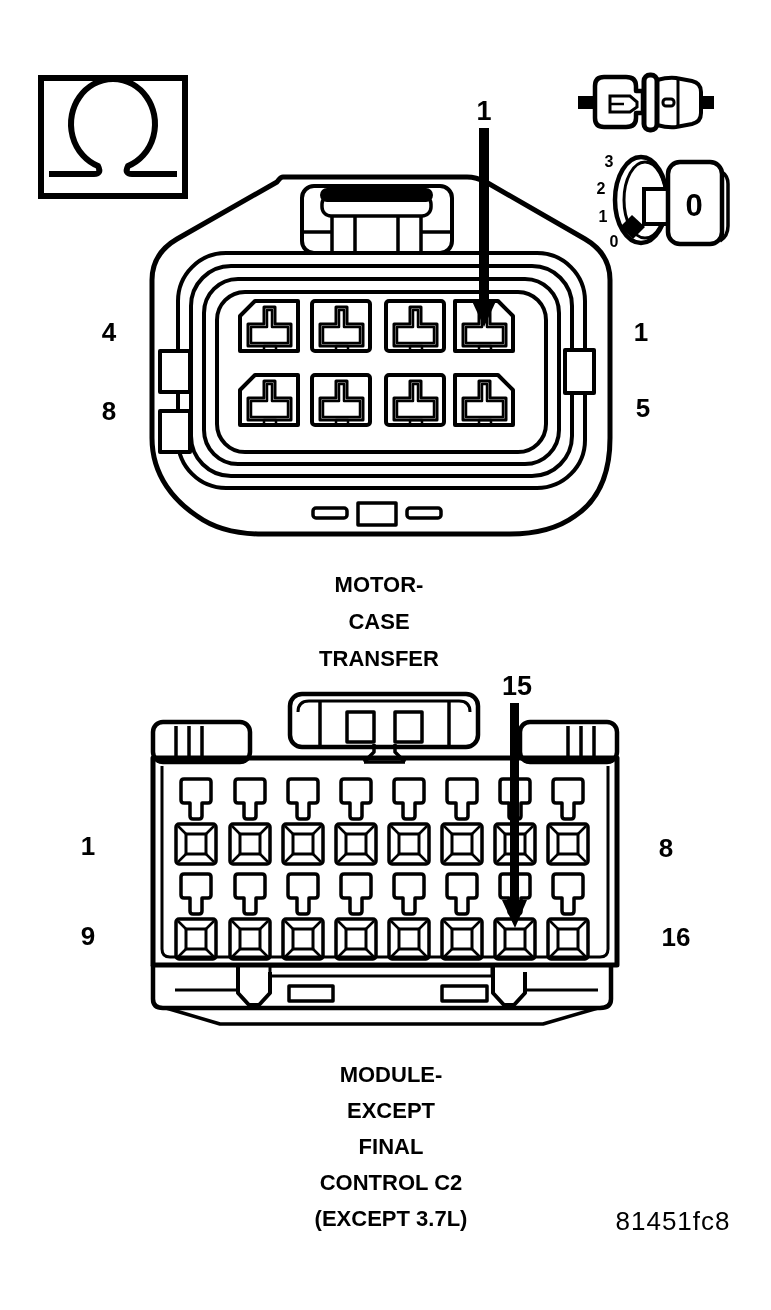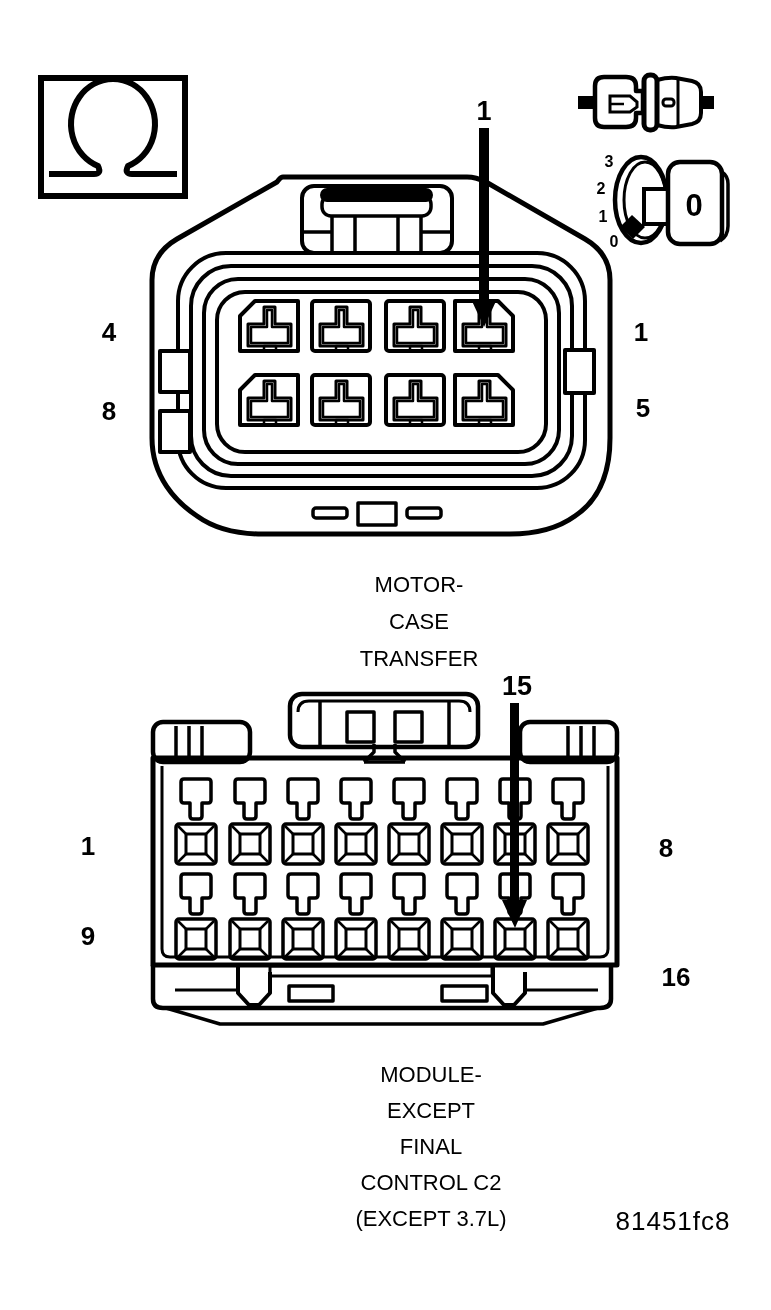--- a/index.html
+++ b/index.html
@@ -5,21 +5,21 @@
   html,body{margin:0;padding:0;background:#ffffff;}
   .canvas{position:relative;width:771px;height:1310px;background:#ffffff;overflow:hidden;
           font-family:"Liberation Sans",sans-serif;color:#000;}
   .abs{position:absolute;transform:translate(-50%,-50%);white-space:nowrap;}
   .pin-label{font-size:26px;font-weight:bold;}
   .callout-label{font-size:27px;font-weight:bold;}
   .dial-num{font-size:16px;font-weight:bold;}
   .key-num{font-size:31px;font-weight:bold;}
   .fig-code{font-size:26px;font-weight:normal;letter-spacing:1px;}
   .caption{position:absolute;transform:translateX(-50%);text-align:center;
-           font-size:22px;font-weight:normal;line-height:37px;margin-left:40px;}
+           font-size:22px;font-weight:bold;line-height:37px;}
   .caption.bottom{line-height:36px;}
   svg.art{position:absolute;left:0;top:0;}
 </style>
 </head>
 <body>
 
 <div class="canvas">
 
 <svg class="art" width="771" height="1310" viewBox="0 0 771 1310">
   <defs>
@@ -204,21 +204,21 @@
 <div class="caption" style="left:379px;top:566px;">
   <div>MOTOR-</div>
   <div>CASE</div>
   <div>TRANSFER</div>
 </div>
 
 <div class="abs callout-label" style="left:517px;top:686px;">15</div>
 <div class="abs pin-label" style="left:88px;top:846px;">1</div>
 <div class="abs pin-label" style="left:88px;top:936px;">9</div>
 <div class="abs pin-label" style="left:666px;top:848px;">8</div>
-<div class="abs pin-label" style="left:676px;top:937px;margin-top:40px;">16</div>
+<div class="abs pin-label" style="left:676px;top:937px;">16</div>
 
 <div class="caption bottom" style="left:391px;top:1057px;">
   <div>MODULE-</div>
   <div>EXCEPT</div>
   <div>FINAL</div>
   <div>CONTROL C2</div>
   <div>(EXCEPT 3.7L)</div>
 </div>
 
 <div class="abs fig-code" style="left:673px;top:1221px;">81451fc8</div>

